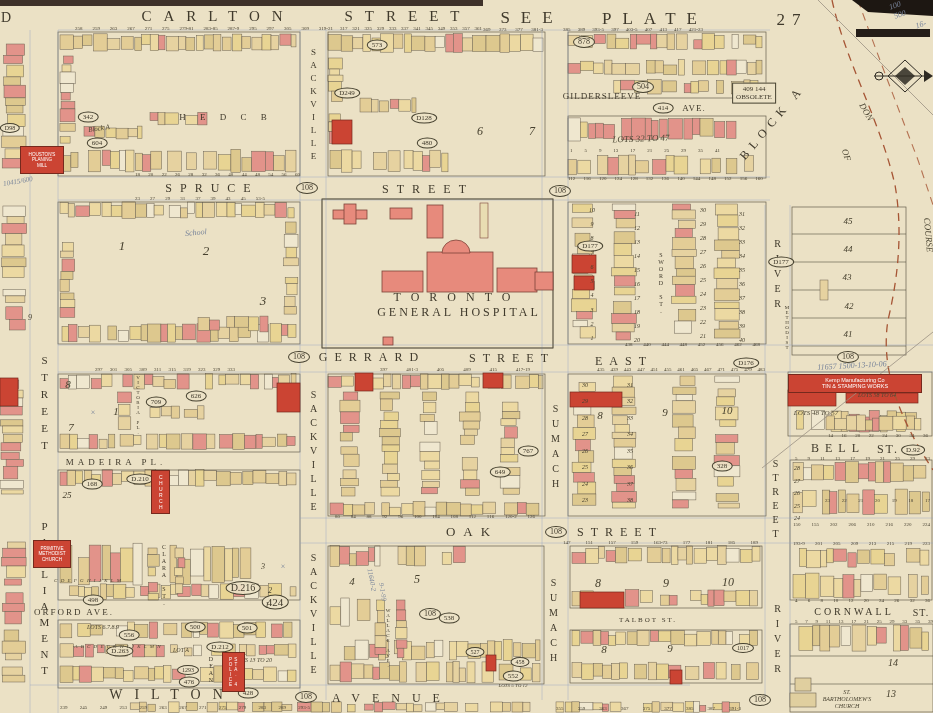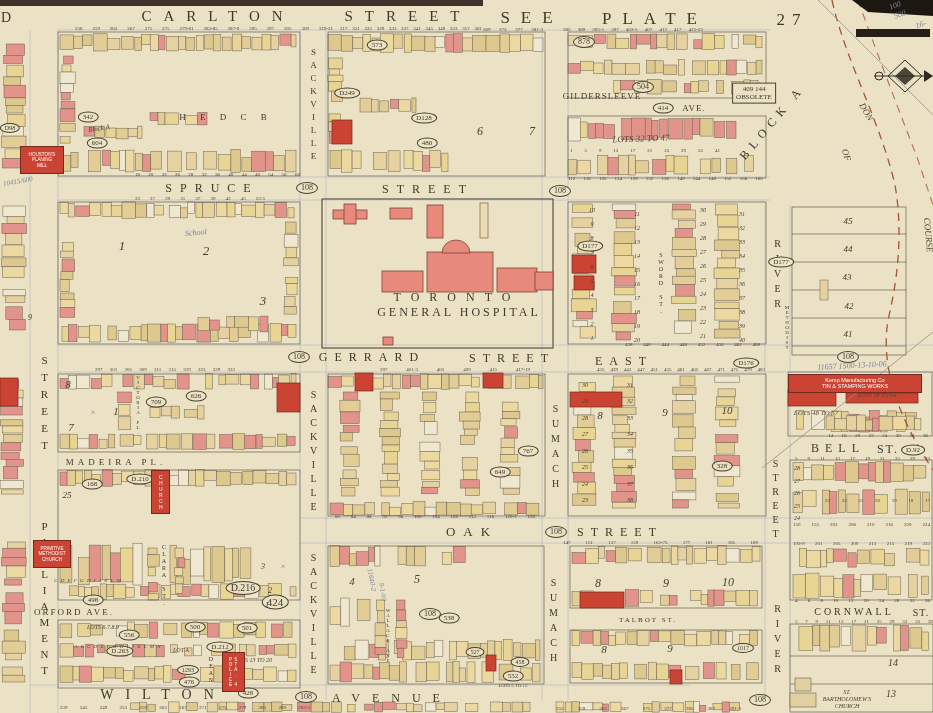--- a/index.html
+++ b/index.html
@@ -1055,21 +1055,21 @@
       <div class="lbl street" style="left: 624px; top: 361px; font-size: 12px; letter-spacing: 7px; transform: translate(-50%, -50%);">EAST</div>
       <div class="lbl street" style="left: 116px; top: 462px; font-size: 9px; letter-spacing: 4px; transform: translate(-50%, -50%);">MADEIRA PL.</div>
       <div class="lbl street" style="left: 838px; top: 448px; font-size: 12px; letter-spacing: 6px; transform: translate(-50%, -50%);">BELL</div>
       <div class="lbl street" style="left: 888px; top: 449px; font-size: 12px; letter-spacing: 2px; transform: translate(-50%, -50%);">ST.</div>
       <div class="lbl street" style="left: 472px; top: 531px; font-size: 13px; letter-spacing: 8px; transform: translate(-50%, -50%);">OAK</div>
       <div class="lbl street" style="left: 620px; top: 532px; font-size: 12px; letter-spacing: 7px; transform: translate(-50%, -50%);">STREET</div>
       <div class="lbl street" style="left: 648px; top: 620px; font-size: 7px; letter-spacing: 2px; transform: translate(-50%, -50%);">TALBOT ST.</div>
       <div class="lbl street" style="left: 854px; top: 612px; font-size: 10px; letter-spacing: 3px; transform: translate(-50%, -50%);">CORNWALL</div>
       <div class="lbl street" style="left: 921px; top: 613px; font-size: 10px; letter-spacing: 1px; transform: translate(-50%, -50%);">ST.</div>
       <div class="lbl street" style="left: 74px; top: 612px; font-size: 9px; letter-spacing: 2px; transform: translate(-50%, -50%);">ORFORD AVE.</div>
-      <div class="lbl street" style="left: 163px; top: 695px; font-size: 14px; letter-spacing: 12px; transform: translate(-50%, -50%);">WILTON</div>
+      <div class="lbl street" style="left: 172px; top: 695px; font-size: 14px; letter-spacing: 12px; transform: translate(-50%, -50%);">WILTON</div>
       <div class="lbl street" style="left: 392px; top: 698px; font-size: 12px; letter-spacing: 12px; transform: translate(-50%, -50%);">AVENUE</div>
       <div class="lbl street" style="left: 602px; top: 96px; font-size: 9px; letter-spacing: 1px; transform: translate(-50%, -50%);">GILDERSLEEVE</div>
       <div class="lbl street" style="left: 694px; top: 108px; font-size: 9px; letter-spacing: 1px; transform: translate(-50%, -50%);">AVE.</div>
       <div class="lbl street" style="left: 772px; top: 122px; font-size: 12px; letter-spacing: 6px; transform: translate(-50%, -50%) rotate(-50deg);">BLOCK A</div>
       <div class="lbl street" style="left: 226px; top: 117px; font-size: 9px; letter-spacing: 6px; transform: translate(-50%, -50%);">H   E   D   C   B</div>
       <div class="lbl street" style="left: 457px; top: 297px; font-size: 12px; letter-spacing: 10px; transform: translate(-50%, -50%);">TORONTO</div>
       <div class="lbl street" style="left: 459px; top: 312px; font-size: 12px; letter-spacing: 3px; transform: translate(-50%, -50%);">GENERAL HOSPITAL</div>
       <div class="lbl street streetv" style="left: 44px; top: 405px; font-size: 11px; letter-spacing: 5px; transform: translate(-50%, -50%);">STREET</div>
       <div class="lbl street streetv" style="left: 44px; top: 600px; font-size: 11px; letter-spacing: 4px; transform: translate(-50%, -50%);">PARLIAMENT</div>
       <div class="lbl street streetv" style="left: 313px; top: 105px; font-size: 9px; letter-spacing: 3px; transform: translate(-50%, -50%);">SACKVILLE</div>

